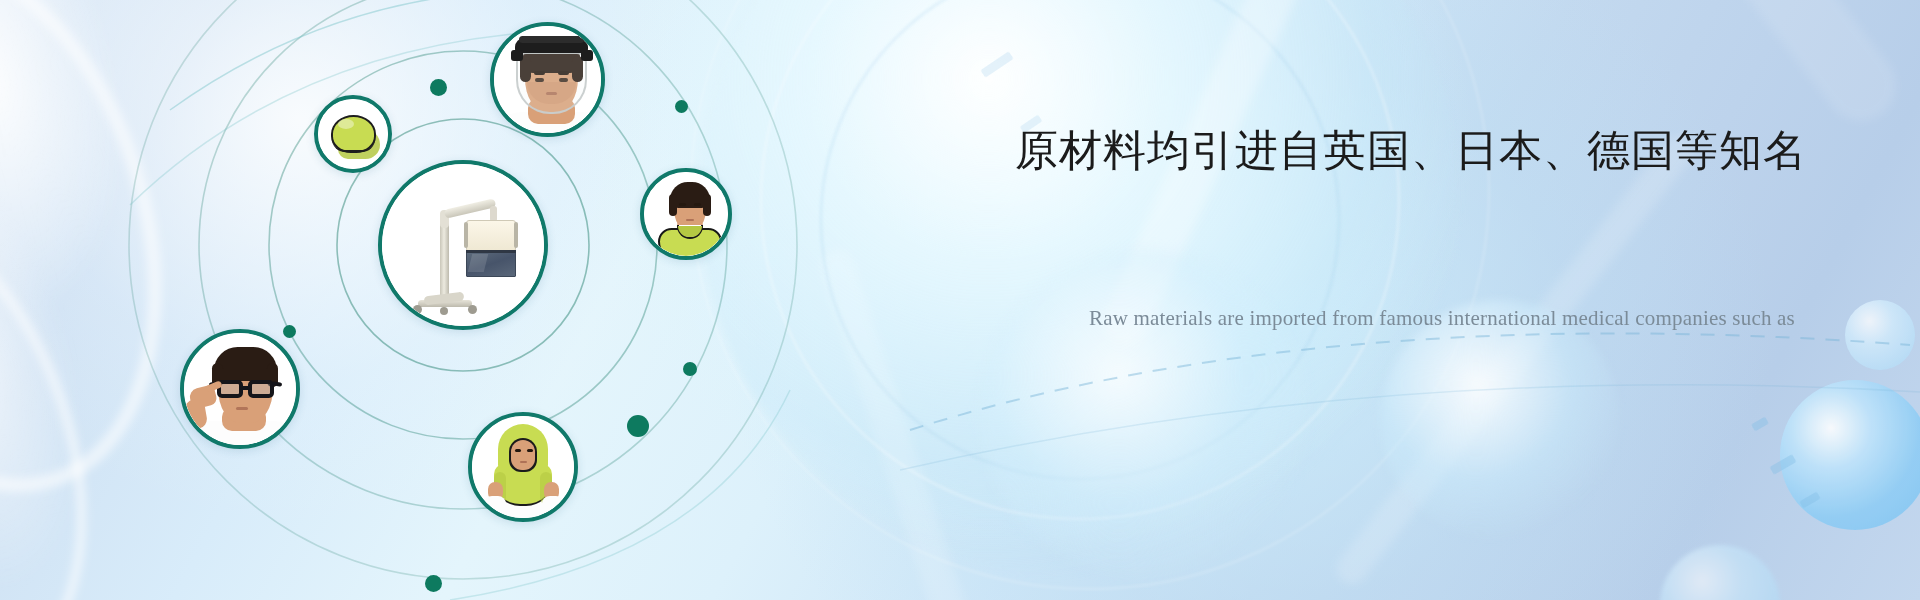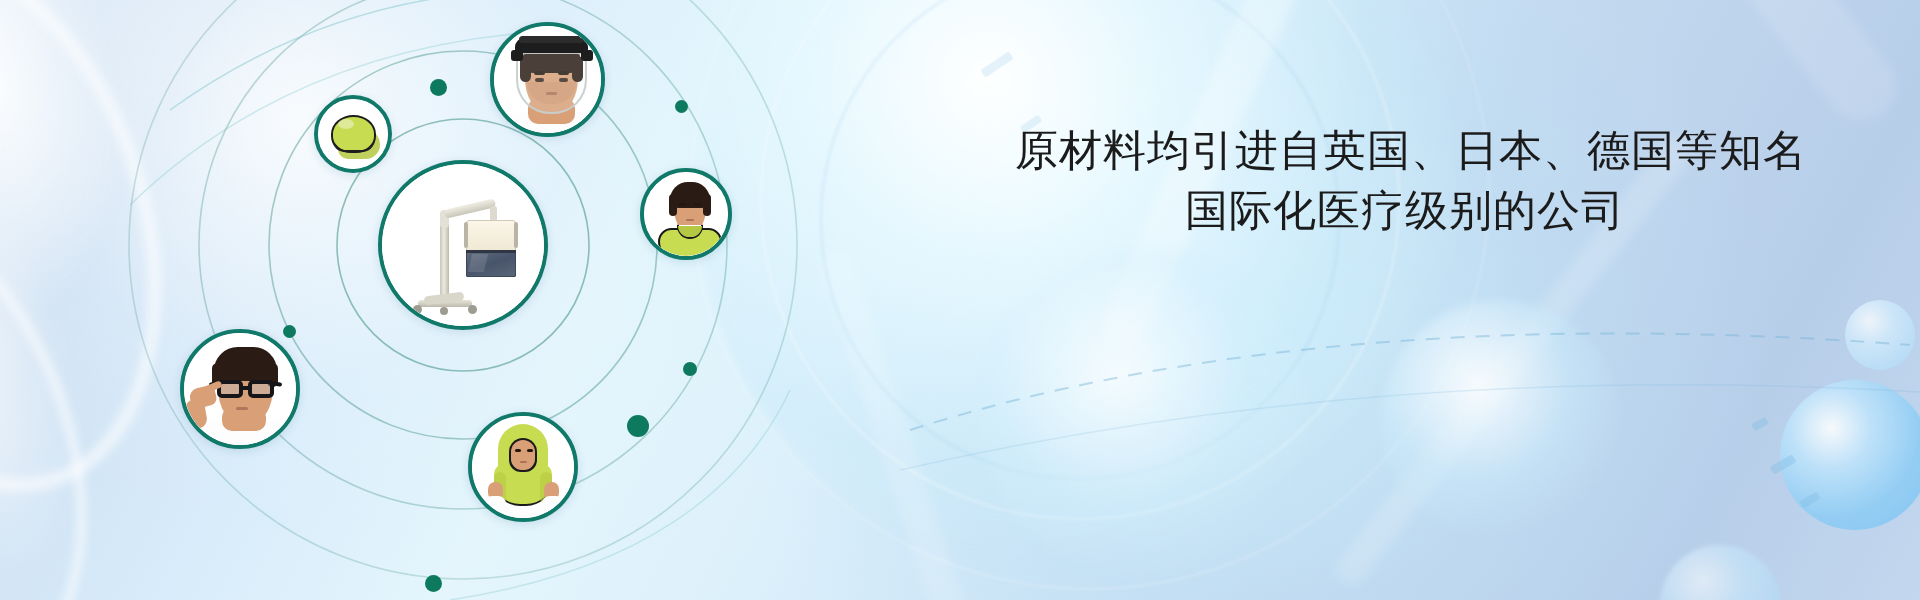--- a/index.html
+++ b/index.html
@@ -312,19 +312,19 @@
         <div class="ph skin" style="left:72px;top:66px;width:15px;height:18px;border-radius:7px;"></div>
         <div class="ph white" style="left:12px;top:80px;width:22px;height:24px;border-radius:8px;"></div>
         <div class="ph white" style="left:70px;top:80px;width:22px;height:24px;border-radius:8px;"></div>
       </div>
     </div>
 
   </div>
 
   <div id="copy">
     <div class="headline">原材料均引进自英国、日本、德国等知名</div>
-    <div class="headline">国际化医疗级别的公司</div>
   </div>
 
   <div id="sub">
+    <div class="subline">Raw materials are imported from famous international medical companies such as</div>
   </div>
 
 </div>
 
 </body></html>

